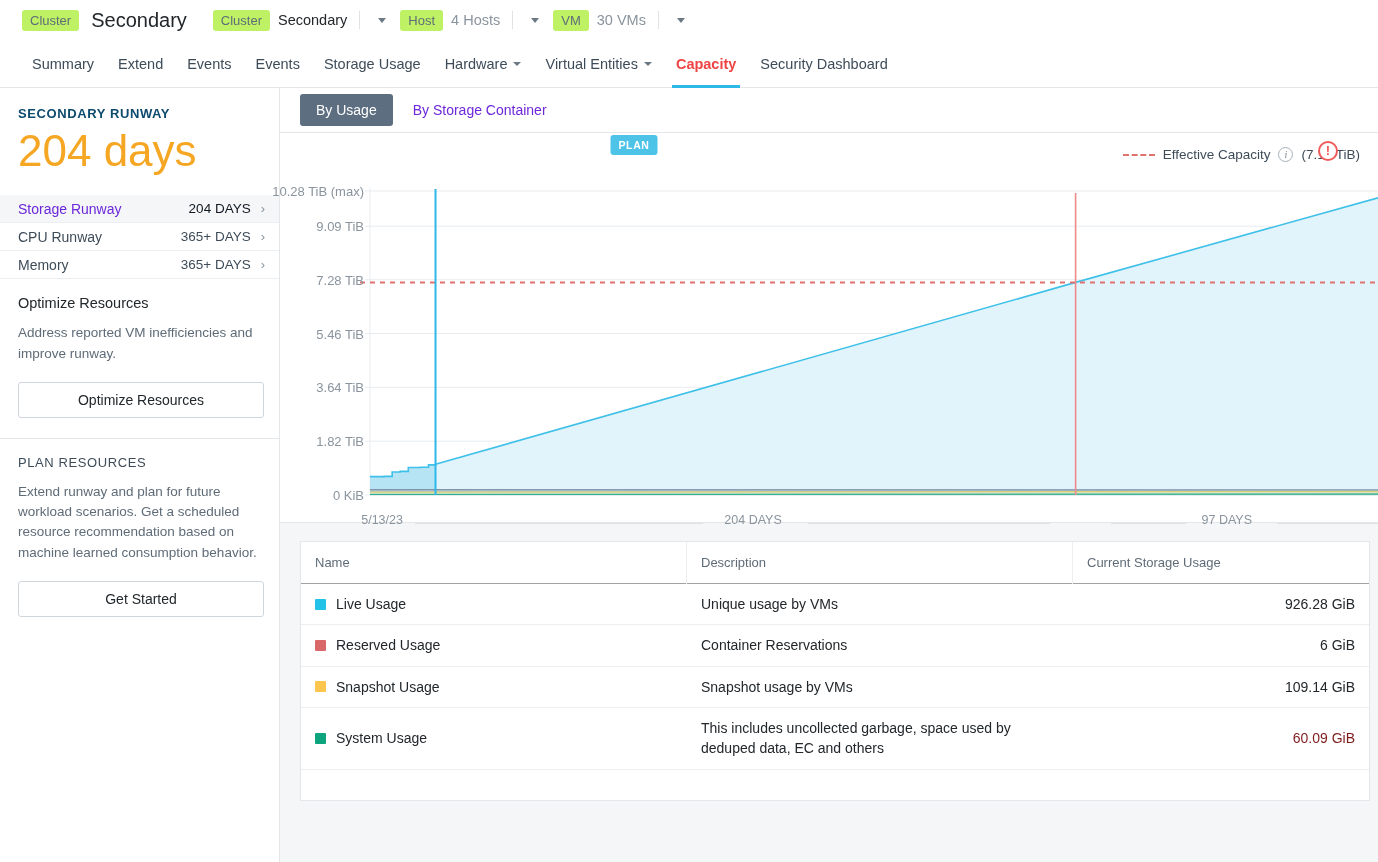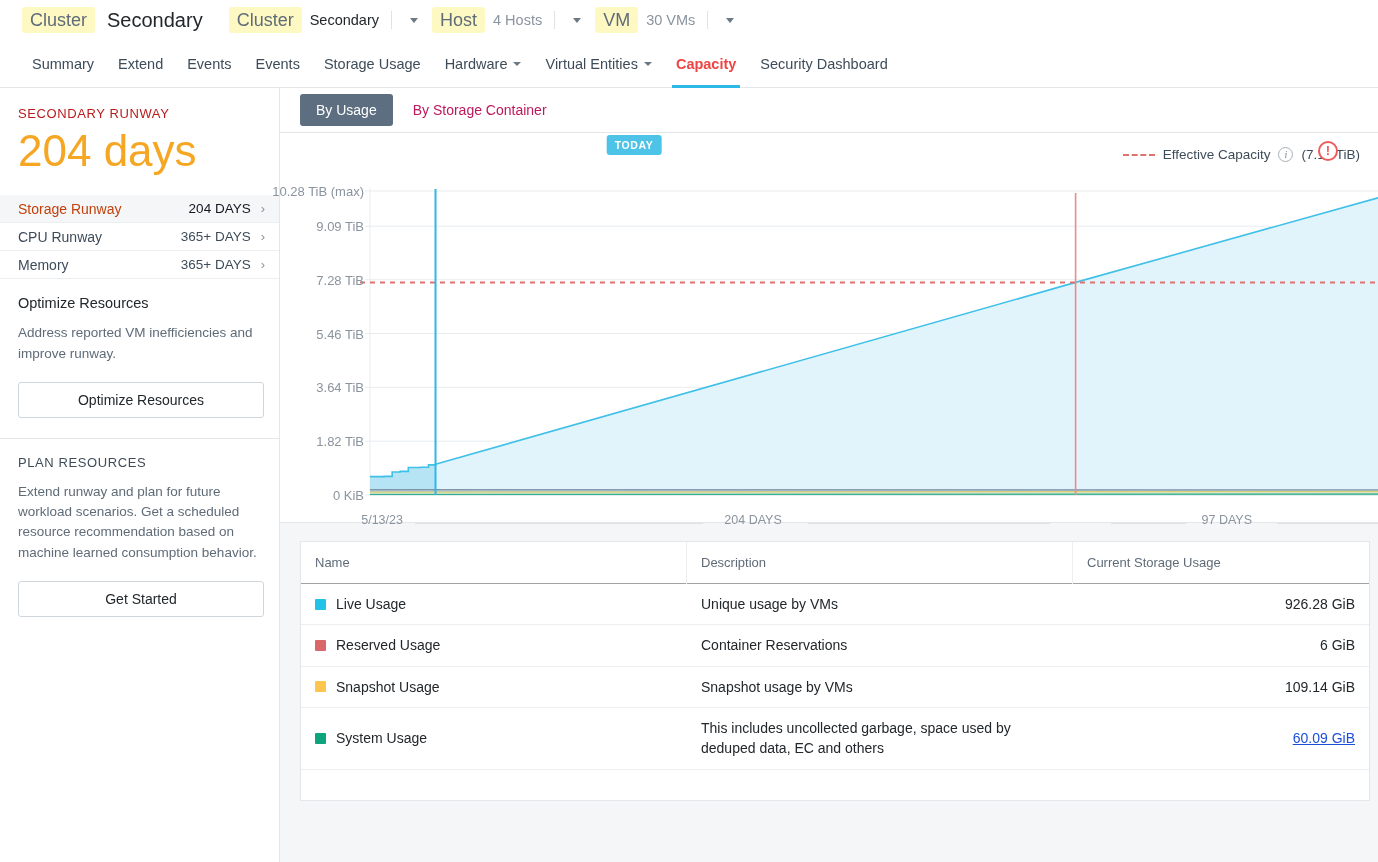--- a/index.html
+++ b/index.html
@@ -14,23 +14,23 @@
   
   .topbar {
     height: 40px;
     display: flex;
     align-items: center;
     padding: 0 0 0 22px;
     background: #fff;
     gap: 0;
   }
   .chip {
-    background: #fef9c3;
+    background: #bef264;
     color: #5f6c78;
-    font-size: 18px;
+    font-size: 13px;
     border-radius: 3px;
     padding: 4px 8px;
     line-height: 1;
     white-space: nowrap;
   }
   .entity-title {
     font-size: 20px;
     color: #22272b;
     margin-left: 12px;
     margin-right: 26px;
@@ -99,42 +99,43 @@
   .sidebar {
     width: 280px;
     border-right: 1px solid #e3e7ea;
     background: #fff;
     flex: 0 0 280px;
     padding-top: 18px;
   }
   .side-label {
     font-size: 13px;
     letter-spacing: .6px;
-    color: #b91c1c;
+    color: #0c4a6e;
     padding: 0 18px;
     text-transform: uppercase;
+    font-weight: bold;
   }
   .runway-big {
     font-size: 44px;
     color: #f5a623;
     padding: 6px 18px 20px;
     font-weight: 400;
     line-height: 1.1;
   }
   .runway-row {
     display: flex; align-items: center;
     padding: 0 14px 0 18px;
     height: 28px;
     border-bottom: 1px solid #eceff1;
     font-size: 14px;
     cursor: pointer;
   }
   .runway-row.sel { background: #f4f6f7; }
   .runway-row .rname { flex: 1; color: #3e4c59; }
-  .runway-row.sel .rname { color: #c2410c; }
+  .runway-row.sel .rname { color: #6d28d9; }
   .runway-row .rval { color: #3e4c59; font-size: 13.5px; margin-right: 10px; }
   .runway-row.sel .rval { color: #11181f; }
   .chev { color: #8a949e; font-size: 13px; }
 
   .sec { padding: 16px 18px 0; }
   .sec h3 {
     font-size: 14.5px; font-weight: 400; color: #22272b; margin-bottom: 12px;
   }
   .sec p {
     font-size: 13.5px; color: #5f6c78; line-height: 1.5;
@@ -167,21 +168,21 @@
     display: flex; align-items: center;
     padding-left: 20px;
     border-bottom: 1px solid #e3e7ea;
     gap: 4px;
   }
   .seg {
     font-size: 14px;
     padding: 8px 16px;
     border-radius: 3px;
     cursor: pointer;
-    color: #be185d;
+    color: #6d28d9;
   }
   .seg.on { background: #5c6e7f; color: #fff; }
 
   .chart-wrap {
     position: relative;
     height: 390px;
     padding: 0;
     border-bottom: 1px solid #e3e7ea;
     background: #fff;
   }
@@ -281,21 +282,21 @@
   .trow {
     display: flex; align-items: center;
     border-bottom: 1px solid #eceff1;
     min-height: 41px;
   }
   .trow .td { padding: 10px 14px; font-size: 14px; color: #22272b; display:flex; align-items:center;}
   .trow .td.col-name { gap: 10px; border-right: none; align-items: center; }
   .trow .td.col-desc { border-right: none; color:#22272b; line-height:1.45; display:block;}
   .trow .td.col-val { justify-content: flex-end; }
   .swatch { width: 11px; height: 11px; border-radius: 1px; flex: 0 0 11px; }
-  .linkval { text-decoration: underline; cursor: pointer; color: #1d4ed8; }
+  .linkval { cursor: pointer; color: #7f1d1d; }
   .trow.tall { min-height: 62px; }
   .trow.last { border-bottom: 1px solid #eceff1; }
   .tfoot { height: 30px; }
 </style>
 </head>
 <body>
 
 <div class="topbar">
   <span class="chip">Cluster</span>
   <span class="entity-title">Secondary</span>
@@ -396,21 +397,21 @@
 
     <div class="chart-wrap">
 
       <div class="legend">
         <span class="dashline"></span>
         <span>Effective Capacity</span>
         <span class="info-i">i</span>
         <span class="cap">(7.19 TiB)</span>
       </div>
 
-      <div class="today-badge">TODAY</div>
+      <div class="today-badge">PLAN</div>
       <div class="alert-mark">!</div>
 
       <div class="plot">
         <svg id="chart-svg" width="1098" height="330" viewBox="0 0 1098 330" style="position:absolute;left:0;top:0">
             <line x1="85" y1="8" x2="1098" y2="8" stroke="#e8ecef" stroke-width="1"></line>
             <line x1="85" y1="43.190661478599225" x2="1098" y2="43.190661478599225" stroke="#e8ecef" stroke-width="1"></line>
             <line x1="85" y1="96.715953307393" x2="1098" y2="96.715953307393" stroke="#e8ecef" stroke-width="1"></line>
             <line x1="85" y1="150.53696498054475" x2="1098" y2="150.53696498054475" stroke="#e8ecef" stroke-width="1"></line>
             <line x1="85" y1="204.35797665369648" x2="1098" y2="204.35797665369648" stroke="#e8ecef" stroke-width="1"></line>
             <line x1="85" y1="258.17898832684824" x2="1098" y2="258.17898832684824" stroke="#e8ecef" stroke-width="1"></line>

